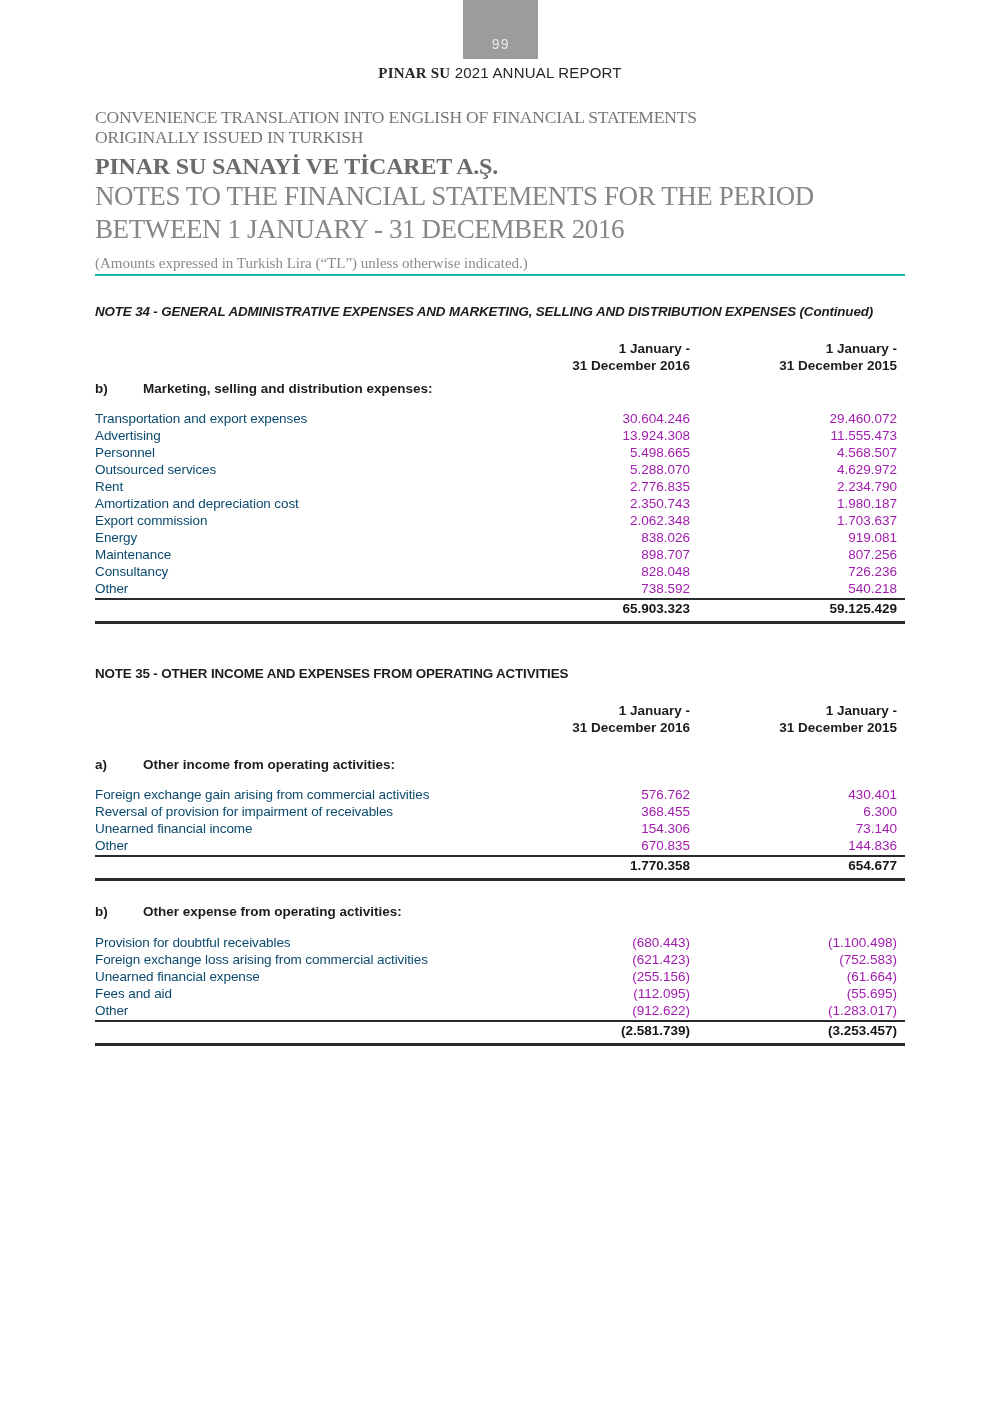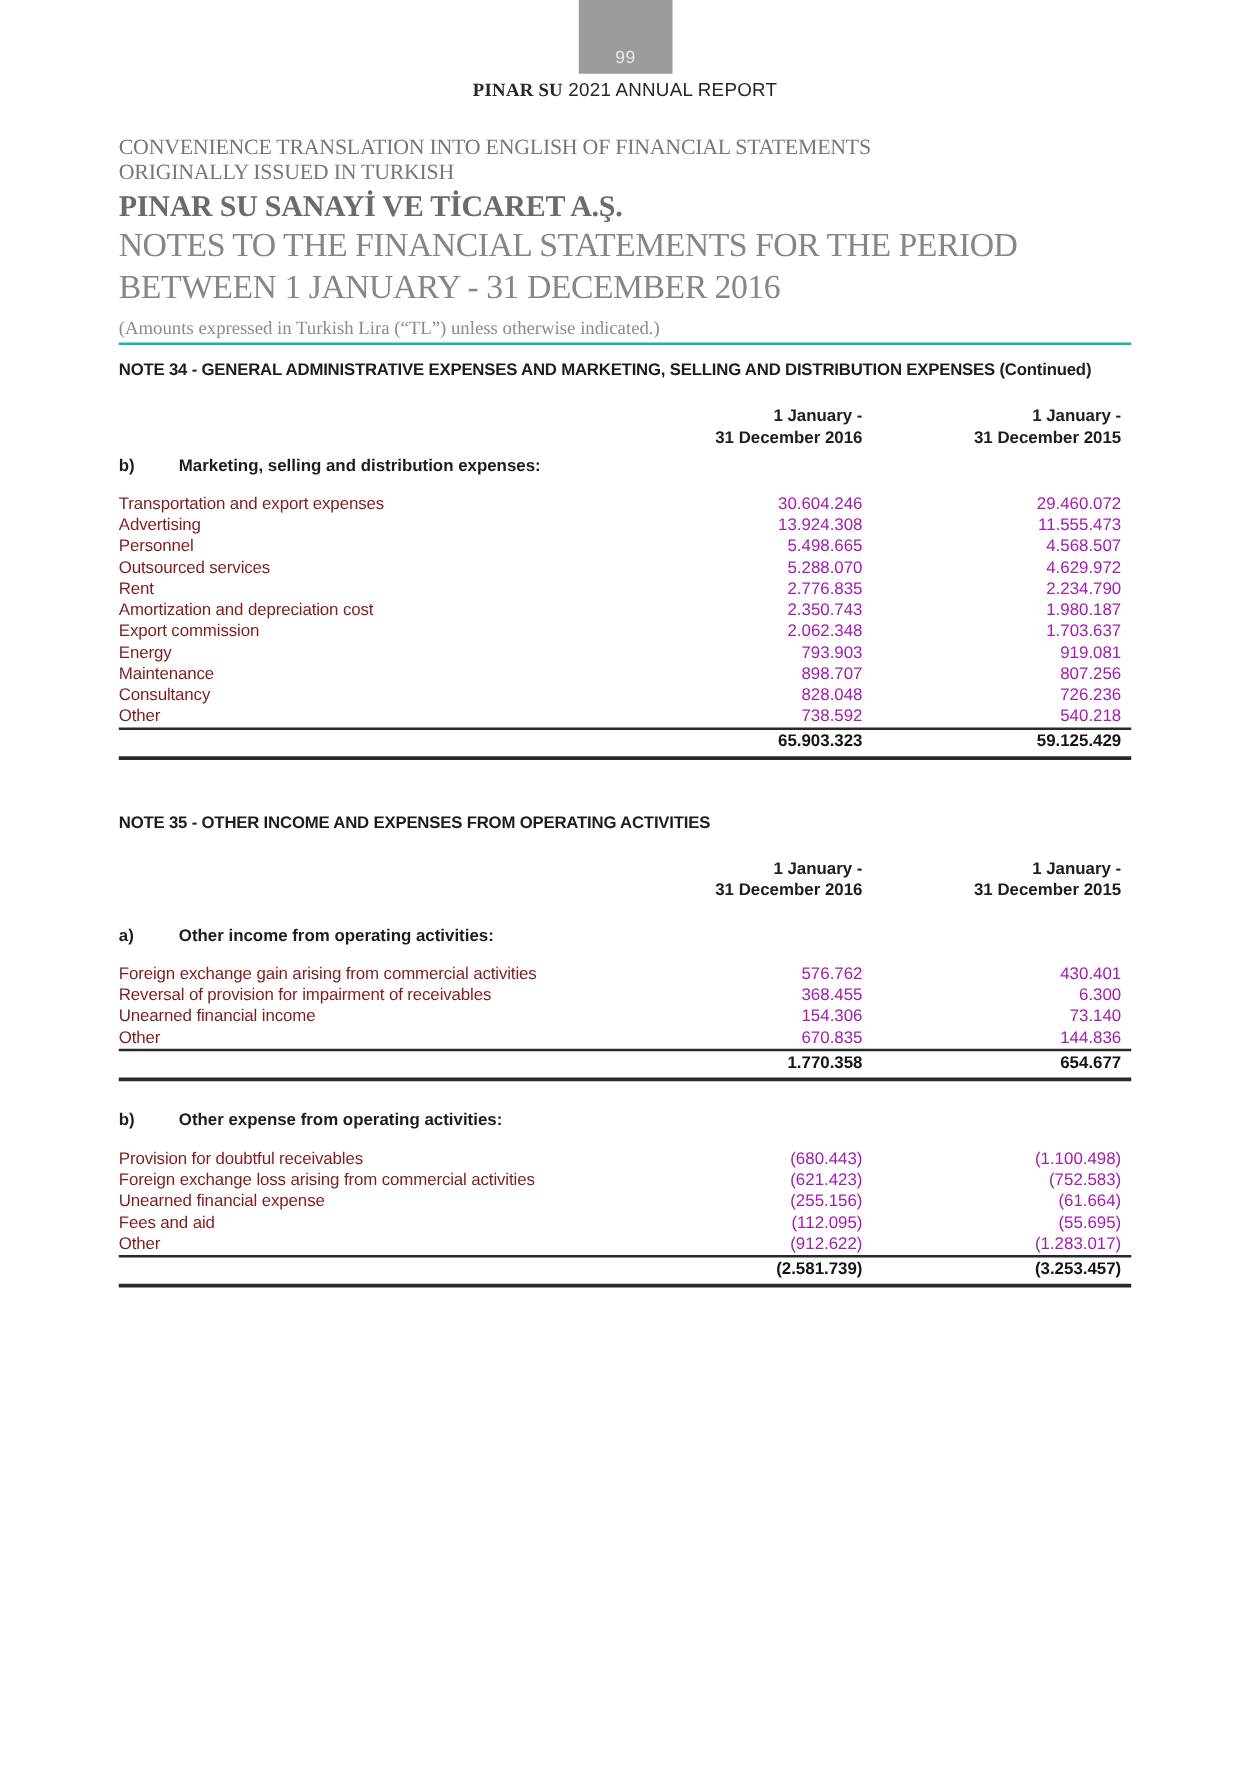--- a/index.html
+++ b/index.html
@@ -11,21 +11,21 @@
     color:#231f20;
     overflow:hidden;
   }
   
   .page-number-box{
     position:absolute;left:463px;top:0;width:75px;height:59px;
     background:#9b9c9e;
     display:flex;justify-content:center;align-items:flex-end;
     padding-bottom:6px;box-sizing:border-box;
   }
-  .page-number-box span{font-size:14px;color:#e8e9ea;letter-spacing:0.5px;}
+  .page-number-box span{font-size:14px;color:#e8e9ea;letter-spacing:0.5px;font-family:Liberation Mono, monospace;}
   .brand{
     position:absolute;top:64px;left:0;width:100%;
     text-align:center;font-size:15px;color:#2a2627;letter-spacing:0.2px;
   }
   .brand .b{font-weight:bold;font-family:Liberation Serif, serif;}
   
   .content{position:absolute;left:95px;top:108px;width:810px;}
   .tt-small{
     font-size:17.5px;line-height:19.5px;color:#76777a;letter-spacing:-0.2px;
   }
@@ -37,24 +37,24 @@
   }
   .tt-amounts{
     margin-top:9px;font-size:15px;line-height:16px;color:#8a8b8e;
   }
   .title-divider{border-bottom:2px solid #14b8a6;padding-bottom:3px;font-family:Liberation Serif, serif;}
   
   .note-heading{
     font-size:13.4px;font-weight:bold;color:#1d1d1f;white-space:nowrap;letter-spacing:-0.15px;
     line-height:17px;
   }
-  .nh1{margin-top:11px;}
+  .nh1{margin-top:27px;font-style:italic;}
   .nh2{margin-top:41px;}
   .trow{display:flex;align-items:flex-start;line-height:17px;font-size:13.5px;}
-  .tlabel{flex:1;color:#7f1d1d;letter-spacing:-0.1px;}
+  .tlabel{flex:1;color:#0c4a6e;letter-spacing:-0.1px;}
   .tnum{width:150px;text-align:right;color:#a21caf;}
   .tnum.c2{width:215px;padding-right:8px;box-sizing:border-box;}
   .headrow{margin-top:20px;}
   .headrow .tnum{font-weight:bold;color:#1d1d1f;line-height:17px;}
   .section-label{
     display:flex;font-size:13.5px;font-weight:bold;color:#1d1d1f;line-height:17px;
   }
   .section-label .letter{width:48px;}
   .sl1{margin-top:6px;}
   .sl2{margin-top:20px;}
@@ -144,21 +144,21 @@
           <div class="tnum c1">2.350.743</div>
           <div class="tnum c2">1.980.187</div>
         </div>
       <div class="trow">
           <div class="tlabel">Export commission</div>
           <div class="tnum c1">2.062.348</div>
           <div class="tnum c2">1.703.637</div>
         </div>
       <div class="trow">
           <div class="tlabel">Energy</div>
-          <div class="tnum c1">793.903</div>
+          <div class="tnum c1">838.026</div>
           <div class="tnum c2">919.081</div>
         </div>
       <div class="trow">
           <div class="tlabel">Maintenance</div>
           <div class="tnum c1">898.707</div>
           <div class="tnum c2">807.256</div>
         </div>
       <div class="trow">
           <div class="tlabel">Consultancy</div>
           <div class="tnum c1">828.048</div>

